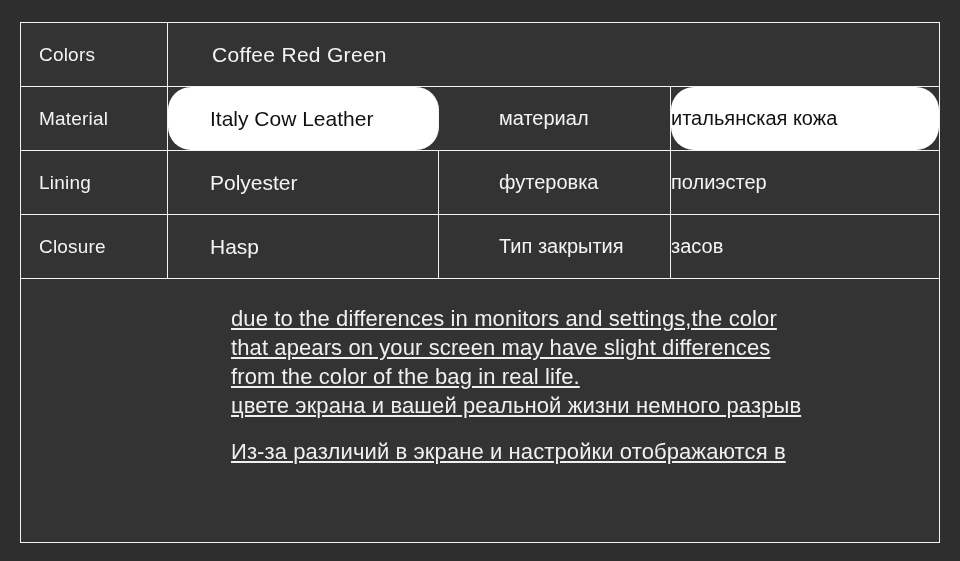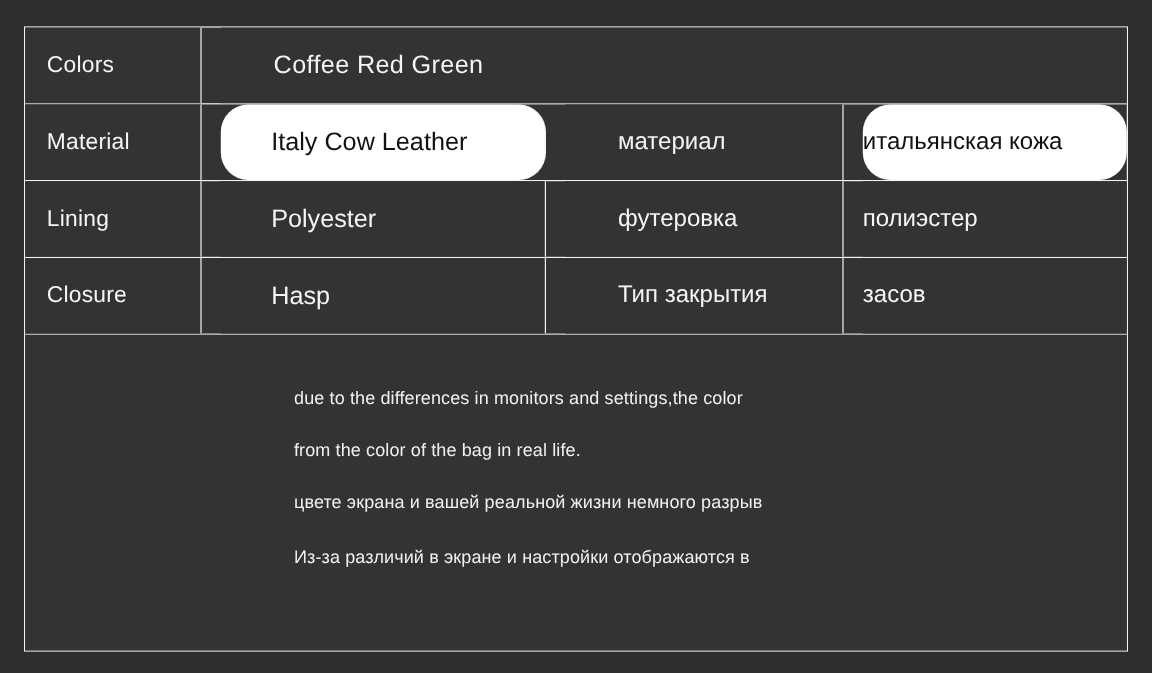--- a/index.html
+++ b/index.html
@@ -31,21 +31,20 @@
     display: flex;
     flex-direction: column;
     background: #333333;
   }
   .row {
     display: flex;
     flex: 0 0 64px;
     height: 64px;
     border-bottom: 1px solid #f2f2f2;
     box-sizing: border-box;
-    gap: 16px;
   }
   .cell {
     display: flex;
     align-items: center;
     box-sizing: border-box;
     background: #333333;
     color: #f4f4f4;
     white-space: nowrap;
     overflow: hidden;
   }
@@ -67,21 +66,21 @@
     letter-spacing: 0.3px;
   }
   
   .col-en {
     flex: 0 0 271px;
     padding-left: 42px;
     font-size: 21px;
   }
   .col-ru-label {
     flex: 0 0 232px;
-    padding-left: 44px;
+    padding-left: 60px;
     font-size: 20px;
   }
   .col-ru-value {
     flex: 1 1 auto;
     font-size: 20px;
   }
   
   .cell.hl {
     background: #ffffff;
     color: #111111;
@@ -96,25 +95,26 @@
     background: #333333;
     border-bottom: none;
     padding-top: 24px;
     padding-left: 208px;
     box-sizing: border-box;
   }
   .note-block {
     color: #f0f0f0;
   }
   .note-p {
-    margin: 16px;
-    font-size: 15px;
+    margin: 2px;
+    font-size: 22px;
     line-height: 27px;
     letter-spacing: 0.1px;
     white-space: nowrap;
+    text-decoration: underline;
   }
   .note-p.ru {
     margin-top: 19px;
   }
 </style>
 </head>
 <body>
 
 <div id="page">
 
@@ -143,20 +143,21 @@
     <div class="row">
       <div class="cell col-label divider">Closure</div>
       <div class="cell col-en divider">Hasp</div>
       <div class="cell col-ru-label divider">Тип закрытия</div>
       <div class="cell col-ru-value">засов</div>
     </div>
 
     <div class="row note-row">
       <div class="note-block">
         <p class="note-p">due to the differences in monitors and settings,the color</p>
+        <p class="note-p">that apears on your screen may have slight differences</p>
         <p class="note-p">from the color of the bag in real life.</p>
         <p class="note-p">цвете экрана и вашей реальной жизни немного разрыв</p>
         <p class="note-p ru">Из-за различий в экране и настройки отображаются в</p>
       </div>
     </div>
 
   </div>
 </div>
 
 </body></html>

